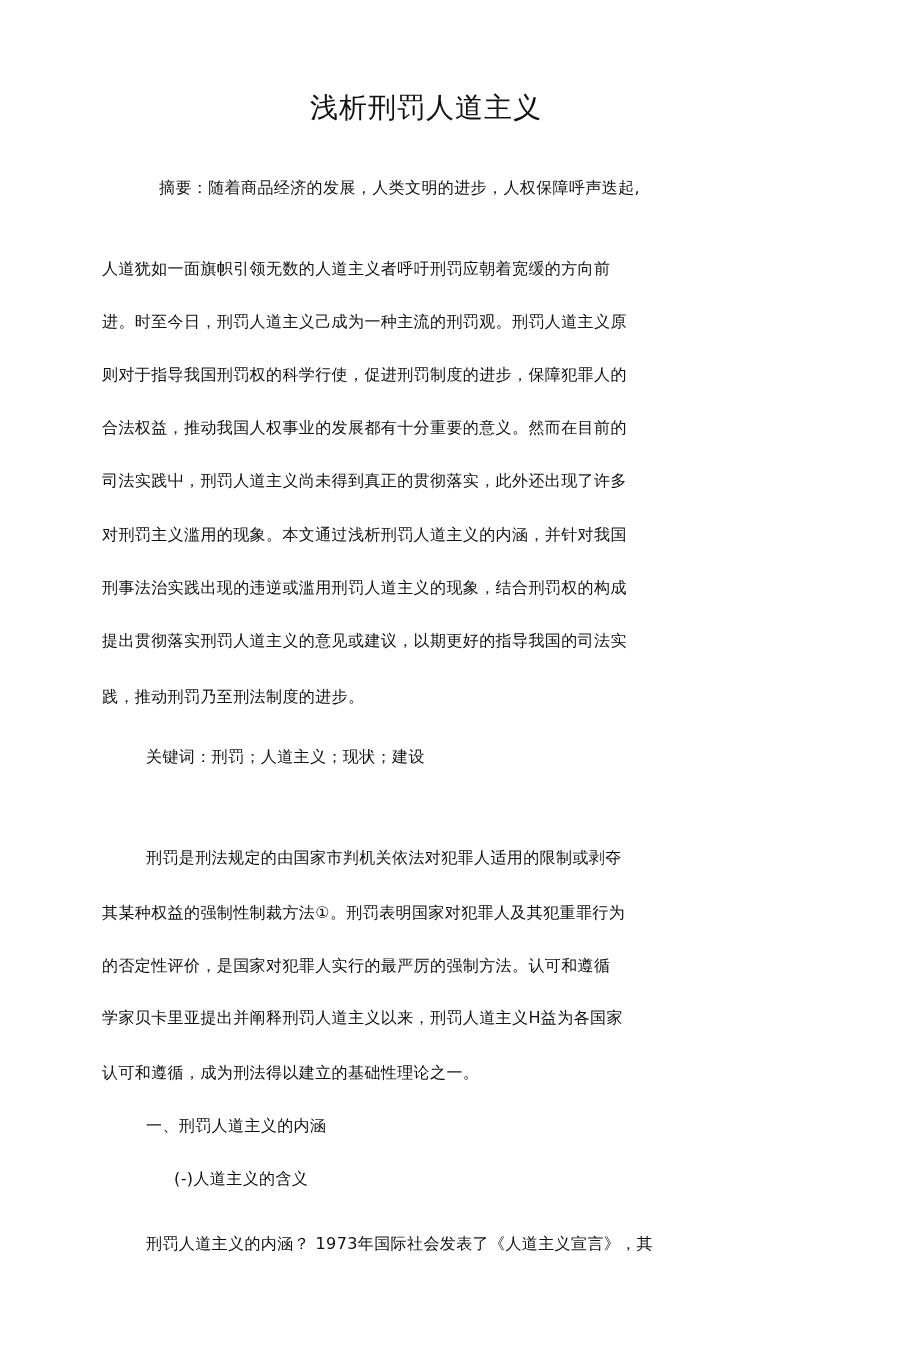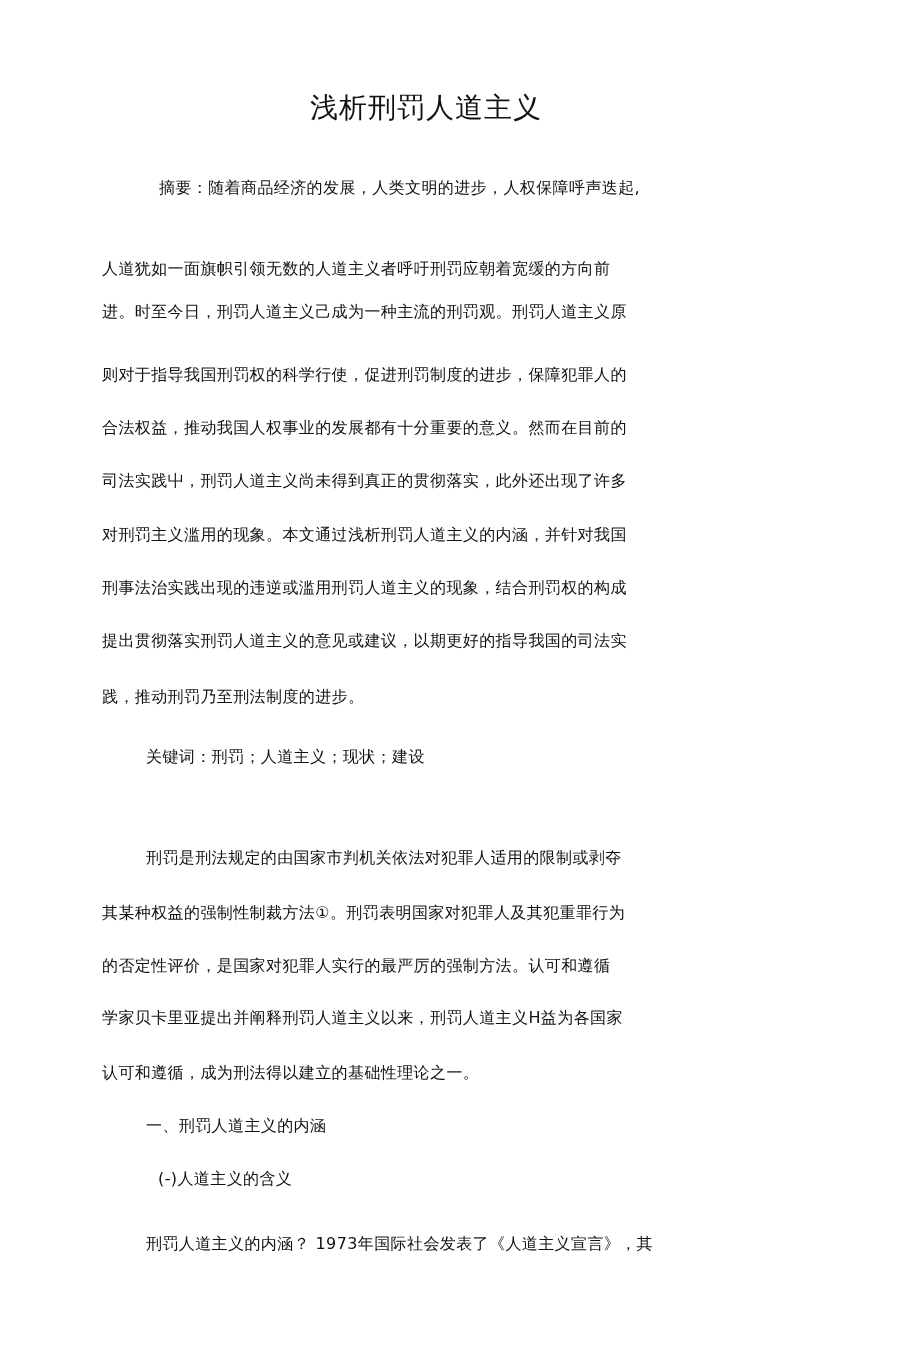--- a/index.html
+++ b/index.html
@@ -21,36 +21,36 @@
 </style>
 </head>
 <body>
 
 <div>
   <div class="title">浅析刑罚人道主义</div>
 
   <div>
     <div class="line" style="left:159px; top:175px;">摘要：随着商品经济的发展，人类文明的进步，人权保障呼声迭起,</div>
     <div class="line" style="top:256px;">人道犹如一面旗帜引领无数的人道主义者呼吁刑罚应朝着宽缓的方向前</div>
-    <div class="line" style="top:299px;">进。时至今日，刑罚人道主义己成为一种主流的刑罚观。刑罚人道主义原</div>
+    <div class="line" style="top:309px;">进。时至今日，刑罚人道主义己成为一种主流的刑罚观。刑罚人道主义原</div>
     <div class="line" style="top:362px;">则对于指导我国刑罚权的科学行使，促进刑罚制度的进步，保障犯罪人的</div>
     <div class="line" style="top:415px;">合法权益，推动我国人权事业的发展都有十分重要的意义。然而在目前的</div>
     <div class="line" style="top:468px;">司法实践屮，刑罚人道主义尚未得到真正的贯彻落实，此外还出现了许多</div>
     <div class="line" style="top:522px;">对刑罚主义滥用的现象。本文通过浅析刑罚人道主义的内涵，并针对我国</div>
     <div class="line" style="top:575px;">刑事法治实践出现的违逆或滥用刑罚人道主义的现象，结合刑罚权的构成</div>
     <div class="line" style="top:628px;">提出贯彻落实刑罚人道主义的意见或建议，以期更好的指导我国的司法实</div>
     <div class="line" style="top:684px;">践，推动刑罚乃至刑法制度的进步。</div>
   </div>
 
   <div class="line ind" style="top:744px;">关键词：刑罚；人道主义；现状；建设</div>
 
   <div>
     <div class="line ind" style="top:845px;">刑罚是刑法规定的由国家市判机关依法对犯罪人适用的限制或剥夺</div>
     <div class="line" style="top:900px;">其某种权益的强制性制裁方法①。刑罚表明国家对犯罪人及其犯重罪行为</div>
     <div class="line" style="top:953px;">的否定性评价，是国家对犯罪人实行的最严厉的强制方法。认可和遵循</div>
     <div class="line" style="top:1005px;">学家贝卡里亚提出并阐释刑罚人道主义以来，刑罚人道主义H益为各国家</div>
     <div class="line" style="top:1060px;">认可和遵循，成为刑法得以建立的基础性理论之一。</div>
   </div>
 
   <div class="line ind" style="top:1113px;">一、刑罚人道主义的内涵</div>
-  <div class="line ind2" style="top:1166px;">(-)人道主义的含义</div>
+  <div class="line ind2" style="top:1166px;margin-left:16px;">(-)人道主义的含义</div>
   <div class="line ind" style="top:1231px;">刑罚人道主义的内涵？ 1973年国际社会发表了《人道主义宣言》，其</div>
 </div>
 
 </body></html>

